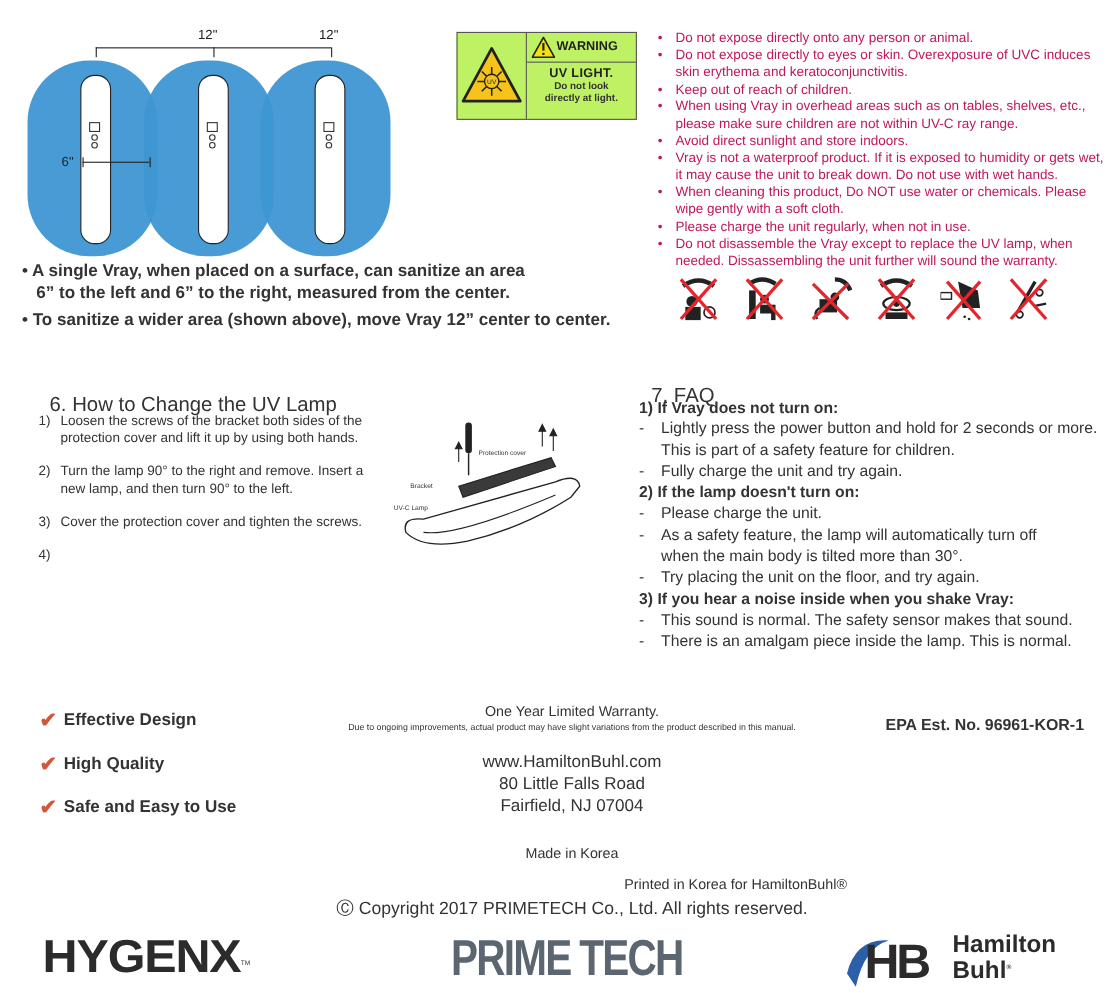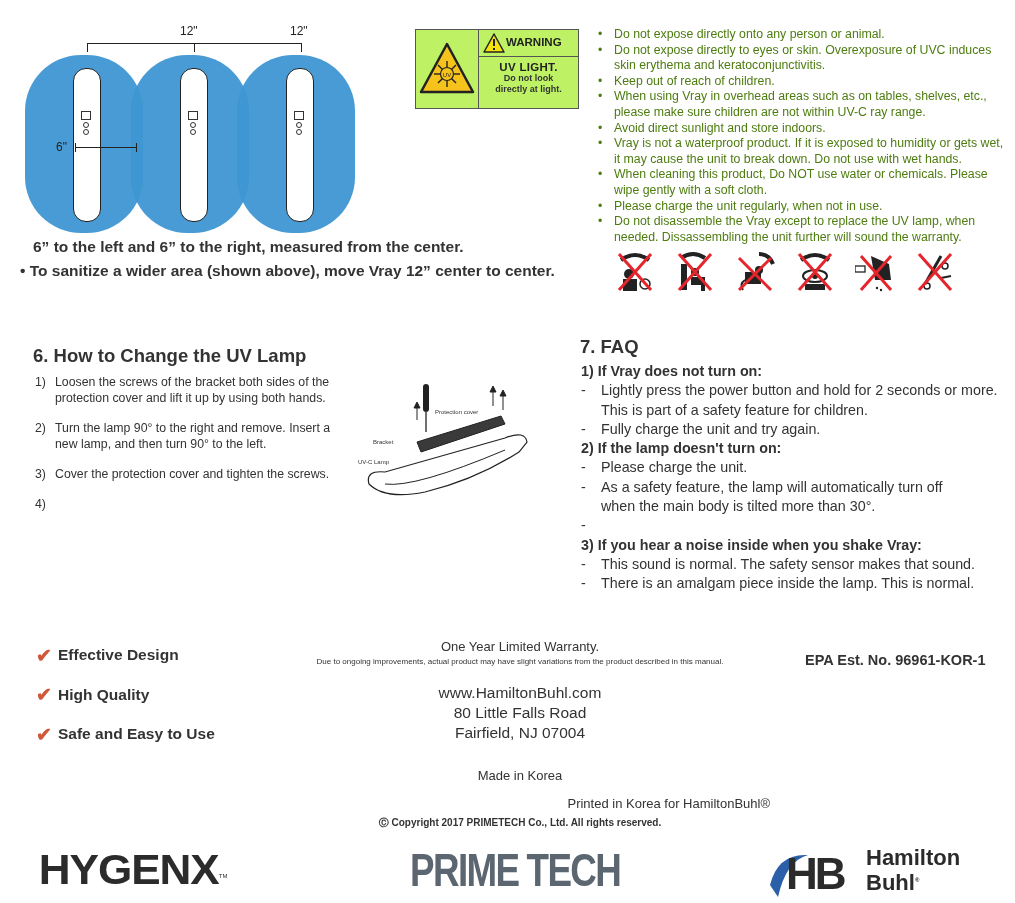--- a/index.html
+++ b/index.html
@@ -16,28 +16,28 @@
   .dim-line { position:absolute; background:#222; }
 
   .bullet-text { font-weight:bold; font-size:15.5px; color:#333; line-height:20px; }
 
   
   #warning-box { left:415px; top:29px; width:162px; height:78px; border:1.5px solid #555; background:#bef264; }
   #warning-box .left { position:absolute; left:0; top:0; width:62px; height:78px; border-right:1.5px solid #555; }
   #warning-box .right-top { position:absolute; left:63px; top:0; width:99px; height:26px; border-bottom:1.5px solid #555; }
   #warning-box .right-bot { position:absolute; left:63px; top:27px; width:99px; height:51px; text-align:center; }
 
-  .red-list { left:598px; top:27px; width:412px; margin:0; padding:0; list-style:none; font-size:12.3px; color:#4d7c0f; line-height:15.6px; }
+  .red-list { left:598px; top:27px; width:412px; margin:0; padding:0; list-style:none; font-size:12.3px; color:#be185d; line-height:15.6px; }
   .red-list li { position:relative; padding-left:16px; }
   .red-list li::before { content:"•"; position:absolute; left:0; top:0; }
 
   .prohib-row { left:615px; top:250px; width:350px; height:44px; display:flex; gap:20px; }
   .prohib { width:40px; height:42px; position:relative; }
 
-  h2.sec { margin:0; font-size:18.5px; font-weight:bold; color:#333; position:absolute; }
+  h2.sec { margin:12px; font-size:18.5px; font-weight:normal; color:#333; position:absolute; }
 
   .steps { left:35px; top:374px; width:320px; font-size:12.3px; line-height:16px; color:#333; }
   .step { display:flex; margin-bottom:14px; }
   .step .num { width:20px; flex:0 0 20px; }
 
   .faq { left:581px; top:362px; width:430px; font-size:14.3px; line-height:19.3px; color:#333; }
   .faq .q { font-weight:bold; }
   .faq .a { display:flex; }
   .faq .a .dash { width:20px; flex:0 0 20px; }
 
@@ -80,20 +80,21 @@
     <div class="dev-c" style="top:60px;"></div>
   </div>
 
   <span class="dim-label" style="left:36px;top:120px;">6"</span>
   <div class="dim-line" style="left:55px;top:127px;width:61px;height:1.3px;"></div>
   <div class="dim-line" style="left:55px;top:123px;width:1.3px;height:9px;"></div>
   <div class="dim-line" style="left:116px;top:123px;width:1.3px;height:9px;"></div>
 </div>
 
 <div class="abs bullet-text" style="left:20px;top:237px;width:580px;">
+  <div>• <span>A single Vray, when placed on a surface, can sanitize an area</span></div>
   <div style="padding-left:13px;">6” to the left and 6” to the right, measured from the center.</div>
   <div style="margin-top:4px;">• <span>To sanitize a wider area (shown above), move Vray 12” center to center.</span></div>
 </div>
 
 <div id="warning-box" class="abs">
   <div class="left">
     <svg width="62" height="78" viewBox="0 0 62 78">
       <polygon points="31,14 57,62 5,62" fill="#f6c31c" stroke="#222" stroke-width="2.5" stroke-linejoin="round"></polygon>
       <g stroke="#222" stroke-width="1.4">
         <line x1="31" y1="31" x2="31" y2="57"></line>
@@ -257,20 +258,21 @@
   <div class="a">
       <span class="dash">-</span>
       <span>Please charge the unit.</span>
     </div>
   <div class="a">
       <span class="dash">-</span>
       <span style="width:370px;">As a safety feature, the lamp will automatically turn off when the main body is tilted more than 30°.</span>
     </div>
   <div class="a">
       <span class="dash">-</span>
+      <span>Try placing the unit on the floor, and try again.</span>
     </div>
   <div class="q">3) If you hear a noise inside when you shake Vray:</div>
   <div class="a">
       <span class="dash">-</span>
       <span>This sound is normal. The safety sensor makes that sound.</span>
     </div>
   <div class="a">
       <span class="dash">-</span>
       <span>There is an amalgam piece inside the lamp. This is normal.</span>
     </div>
@@ -296,21 +298,21 @@
 <div class="abs" style="left:805px;top:652px;font-size:14.5px;font-weight:bold;color:#333;">EPA Est. No. 96961-KOR-1</div>
 
 <div class="abs center-col" style="top:683px;font-size:15.5px;line-height:20px;">
   <div>www.HamiltonBuhl.com</div>
   <div>80 Little Falls Road</div>
   <div>Fairfield, NJ 07004</div>
 </div>
 
 <div class="abs center-col" style="top:768px;font-size:13px;">Made in Korea</div>
 <div class="abs center-col" style="top:796px;font-size:13px;text-align:right;">Printed in Korea for HamiltonBuhl®</div>
-<div class="abs center-col" style="top:816px;font-size:10px;font-weight:bold;">Ⓒ Copyright 2017 PRIMETECH Co., Ltd. All rights reserved.</div>
+<div class="abs center-col" style="top:816px;font-size:16px;">Ⓒ Copyright 2017 PRIMETECH Co., Ltd. All rights reserved.</div>
 
 <div class="logo" style="left:43px;top:846px;">
   <span style="font-family:'Liberation Sans',sans-serif;font-weight:bold;font-size:42px;color:#2b2b2b;letter-spacing:-1px;transform:scaleX(1.05);display:inline-block;">HYGENX</span>
   <sup style="font-size:6px;color:#333;">TM</sup>
 </div>
 
 <div class="logo" style="left:410px;top:843px;font-family:'Liberation Sans',sans-serif;font-weight:bold;font-size:46px;color:#5b6670;letter-spacing:-2px;transform:scaleX(0.8);transform-origin:left top;">
   <span>PRIME</span><span style="margin-left:10px;">TECH</span>
 </div>
 

